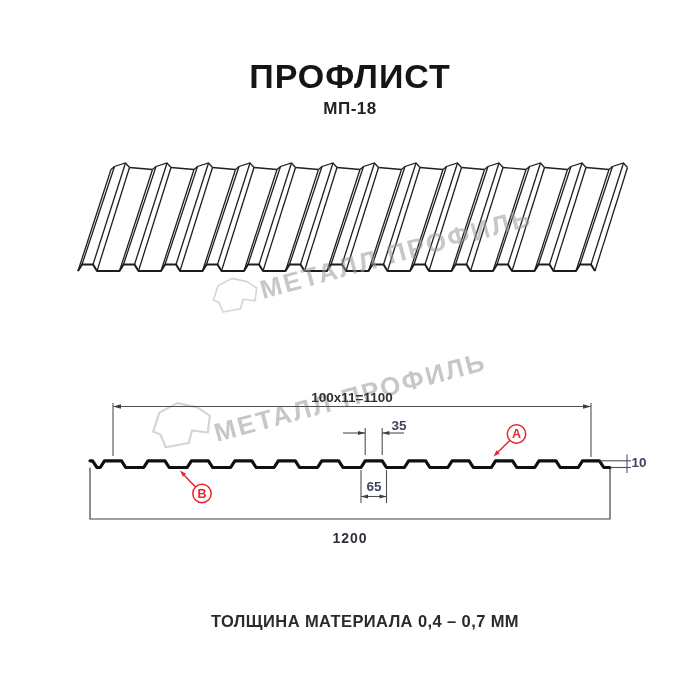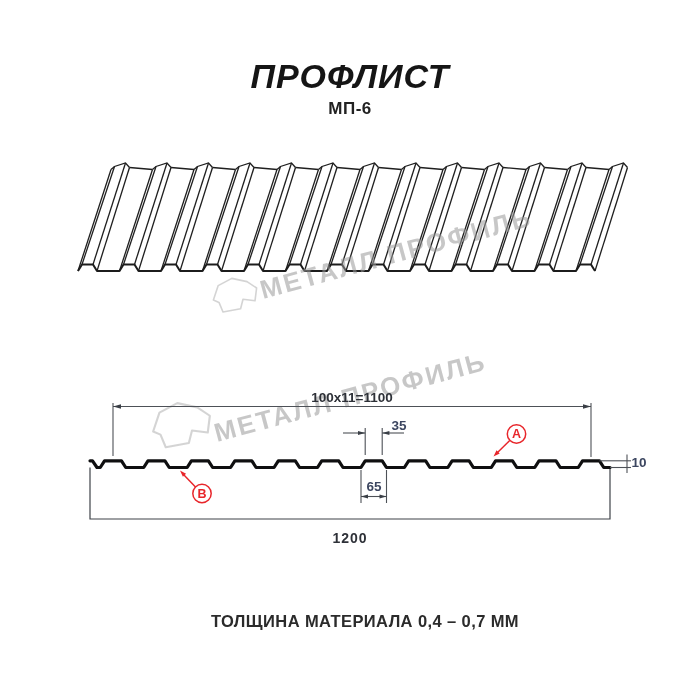--- a/index.html
+++ b/index.html
@@ -1,19 +1,19 @@
 <!DOCTYPE html>
 <html><head>
 <meta charset="utf-8">
 <style>
   html,body{margin:0;padding:0;background:#ffffff;}
   #page{position:relative;width:700px;height:700px;background:#fff;overflow:hidden;
         font-family:"Liberation Sans", sans-serif;}
   .abs{position:absolute;left:0;width:700px;text-align:center;}
-  #title{top:57px;font-size:34px;font-weight:900;letter-spacing:1px;color:#151515;font-style:italic;}
+  #title{top:57px;font-size:34px;font-weight:900;letter-spacing:1px;color:#151515;}
   #subtitle{top:99px;font-size:17px;font-weight:700;letter-spacing:0.5px;color:#222;}
   #footer-note{top:612px;font-size:16.5px;font-weight:700;letter-spacing:0.4px;color:#2b2b2b;margin-left:15px;}
   svg{position:absolute;left:0;top:0;}
   .rib-line{stroke:#1f1f1f;stroke-width:1.3;fill:none;}
   .sil{stroke:#1c1c1c;stroke-width:2;fill:none;stroke-linejoin:round;}
   .wm{fill:#9b9b9b;opacity:.55;font-weight:700;font-size:26px;letter-spacing:2.2px;}
   .wm-logo{stroke:#a9a9a9;stroke-width:2;fill:none;opacity:.5;stroke-linejoin:round;}
   .profile{stroke:#0f0f10;stroke-width:3.2;fill:none;stroke-linejoin:round;stroke-linecap:round;}
   .box{stroke:#3f4349;stroke-width:1.2;fill:none;}
   .dim{stroke:#4d5157;stroke-width:1.1;fill:none;}
@@ -23,21 +23,21 @@
   .red{stroke:#e8262b;stroke-width:1.5;fill:none;}
   .redfill{fill:#e8262b;stroke:none;}
   .redletter{fill:#e8262b;font-size:12.5px;font-weight:700;}
 </style>
 </head>
 <body>
 
 <div id="page">
 
   <div id="title" class="abs">ПРОФЛИСТ</div>
-  <div id="subtitle" class="abs">МП-6</div>
+  <div id="subtitle" class="abs">МП-18</div>
 
   <svg width="700" height="700" viewBox="0 0 700 700">
 
     <defs>
       <g id="rib">
         <path class="rib-line" d="M0,271 L33,169.5"></path>
         <path class="rib-line" d="M4,264.5 L36.5,166.5"></path>
         <path class="rib-line" d="M15,264.5 L47.5,163"></path>
         <path class="rib-line" d="M19,271 L51.5,167.5"></path>
         <path class="rib-line" d="M33,169.5 L36.5,166.5 L47.5,163 L51.5,167.5"></path>

